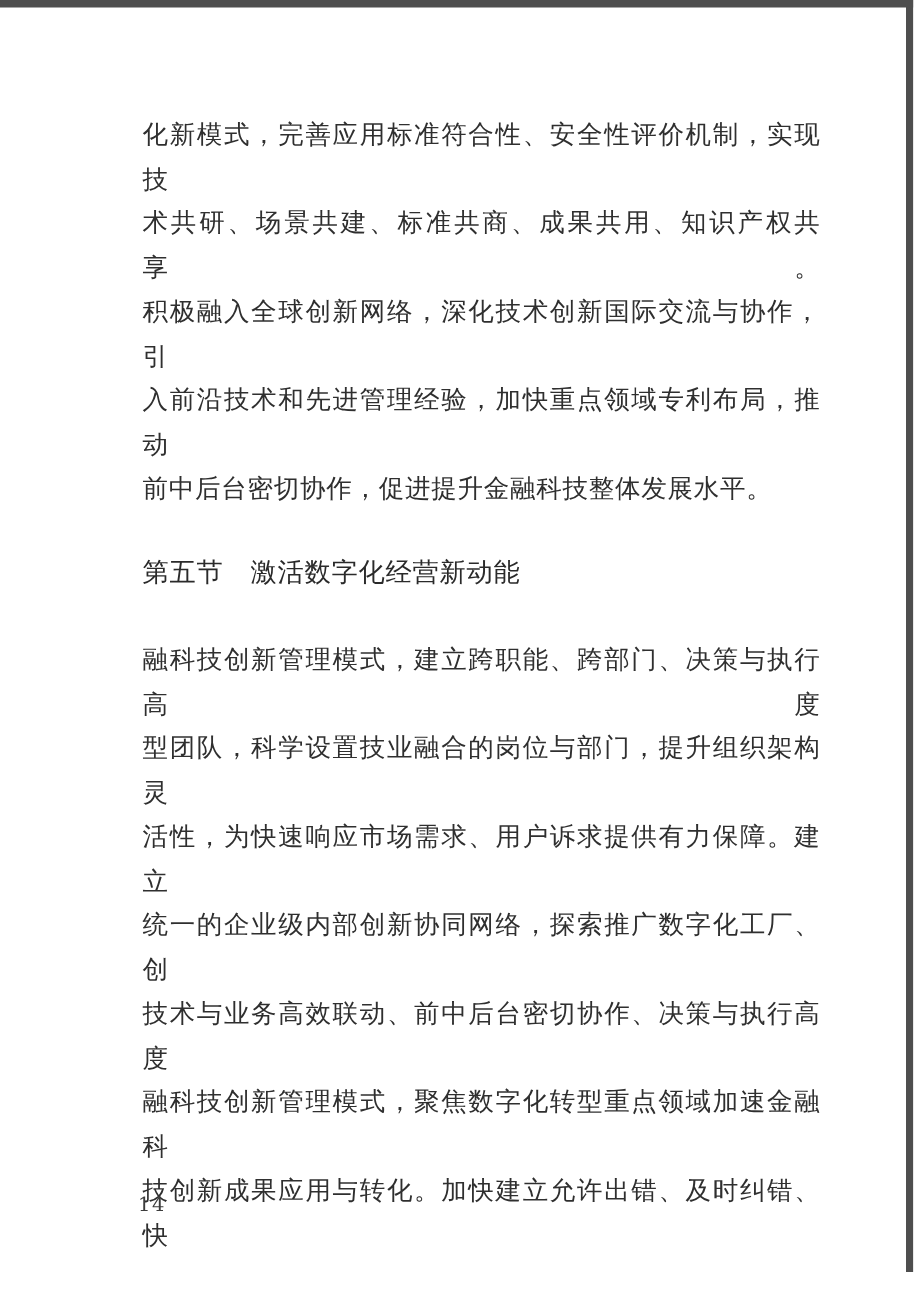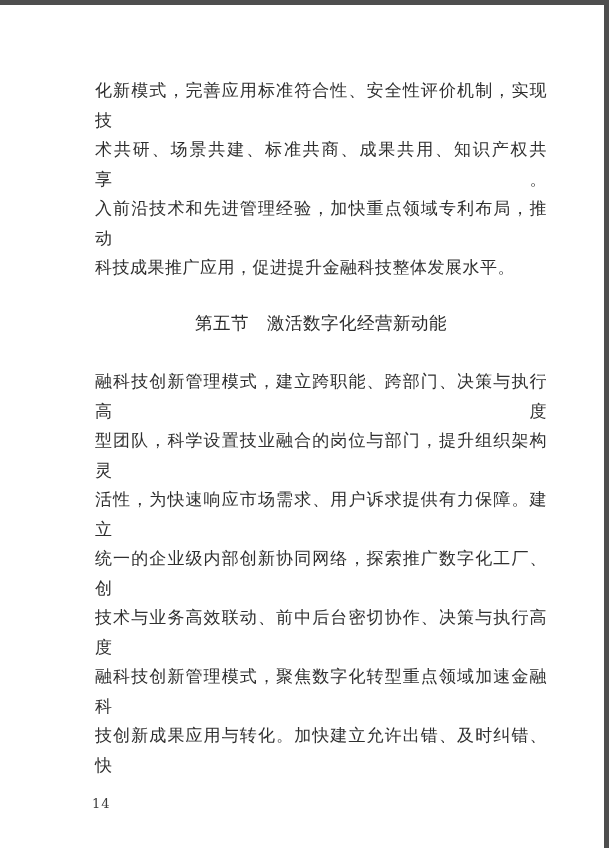--- a/index.html
+++ b/index.html
@@ -41,21 +41,20 @@
   .line { white-space: nowrap; }
   
   .jline {
     text-align: justify;
     text-align-last: justify;
     white-space: normal;
   }
   .indent { padding-left: 35px; }
   .heading {
     margin: 26px 0 29px 0;
-    text-align: center;
     font-size: 17.5px;
     color: #2a2a2a;
   }
   .page-number {
     position: absolute;
     left: 92px;
     top: 796px;
     font-size: 13px;
     letter-spacing: 1px;
     color: #3c3c3c;
@@ -67,22 +66,23 @@
 
 <div class="page">
   <div class="edge-top"></div>
   <div class="edge-right"></div>
 
   <div class="text-column">
 
     <div class="para">
       <div class="jline">化新模式，完善应用标准符合性、安全性评价机制，实现技</div>
       <div class="jline">术共研、场景共建、标准共商、成果共用、知识产权共享。</div>
+      <div class="jline">积极融入全球创新网络，深化技术创新国际交流与协作，引</div>
       <div class="jline">入前沿技术和先进管理经验，加快重点领域专利布局，推动</div>
-      <div class="line">科技成果推广应用，促进提升金融科技整体发展水平。</div>
+      <div class="line">前中后台密切协作，促进提升金融科技整体发展水平。</div>
     </div>
 
     <div class="heading">第五节　激活数字化经营新动能</div>
 
     <div class="para">
       <div class="jline">融科技创新管理模式，建立跨职能、跨部门、决策与执行高度</div>
       <div class="jline">型团队，科学设置技业融合的岗位与部门，提升组织架构灵</div>
       <div class="jline">活性，为快速响应市场需求、用户诉求提供有力保障。建立</div>
       <div class="jline">统一的企业级内部创新协同网络，探索推广数字化工厂、创</div>
       <div class="jline">技术与业务高效联动、前中后台密切协作、决策与执行高度</div>

